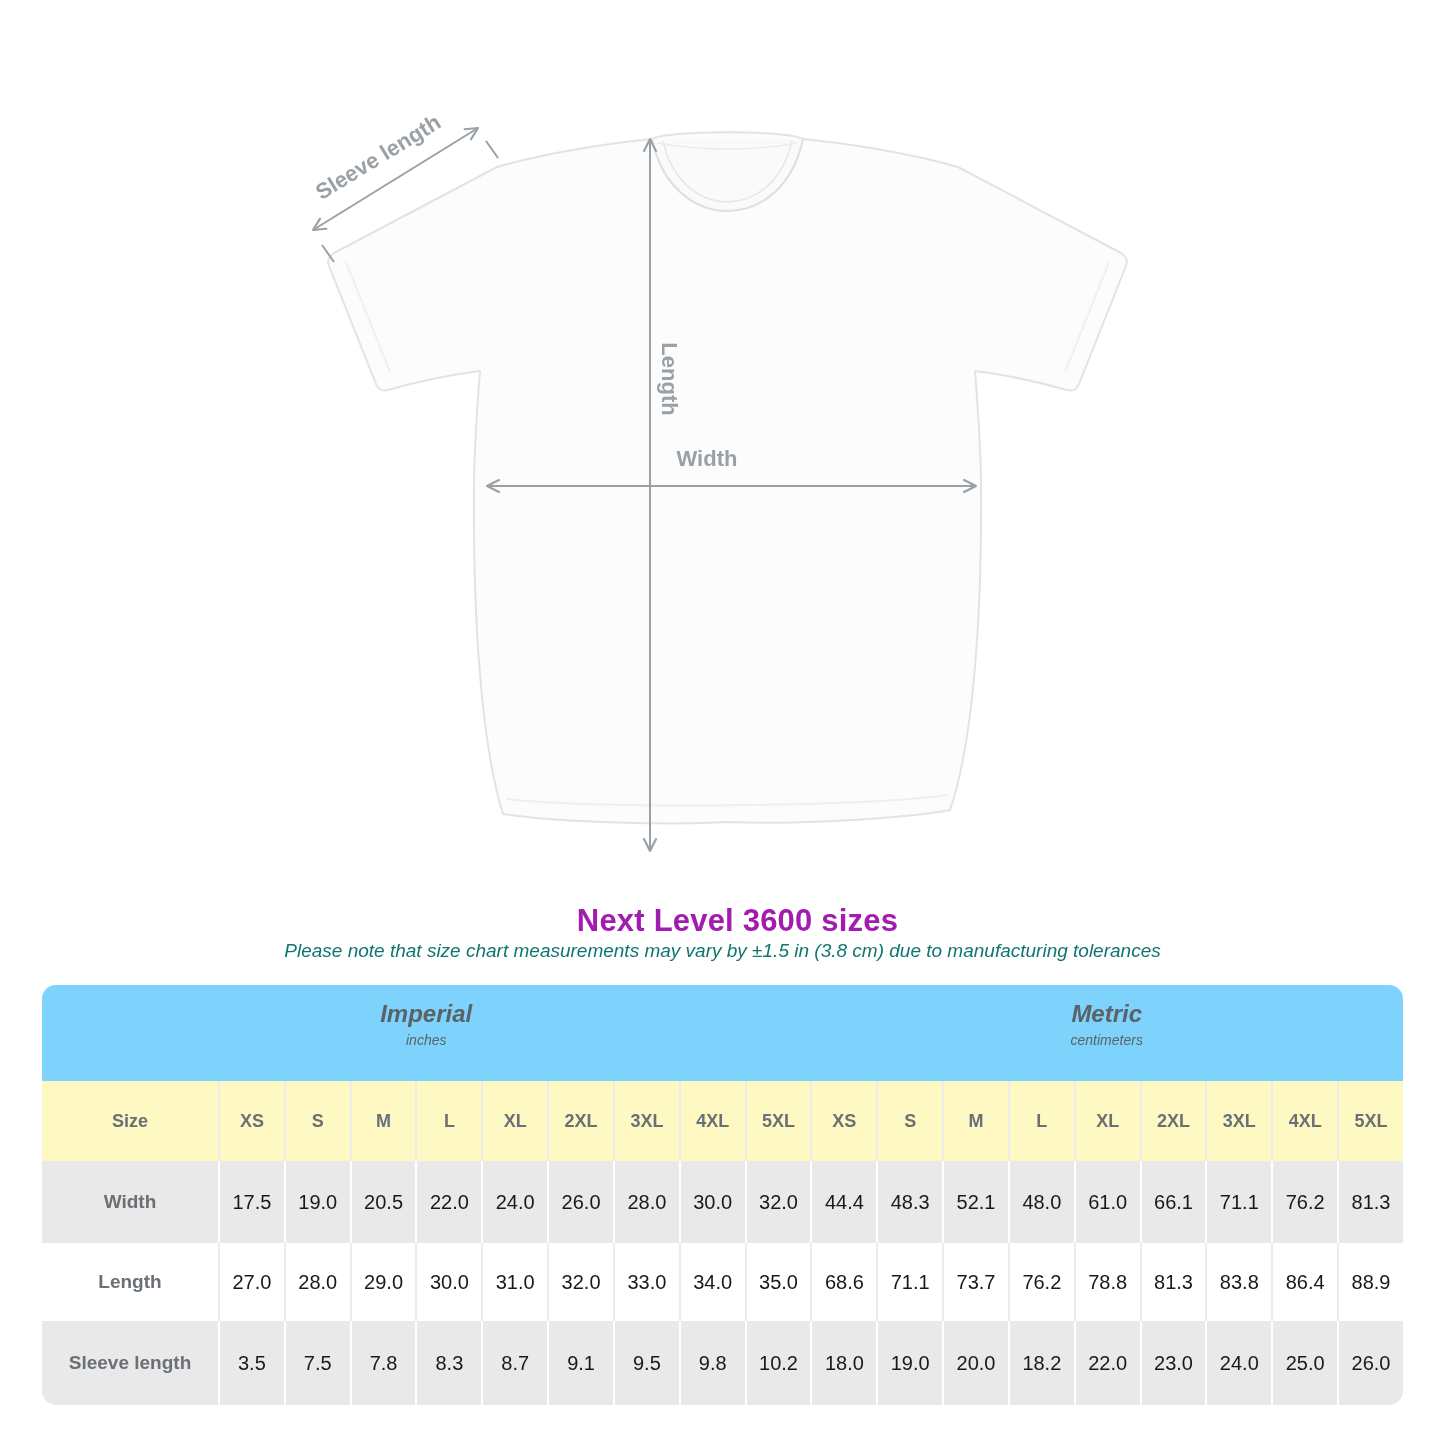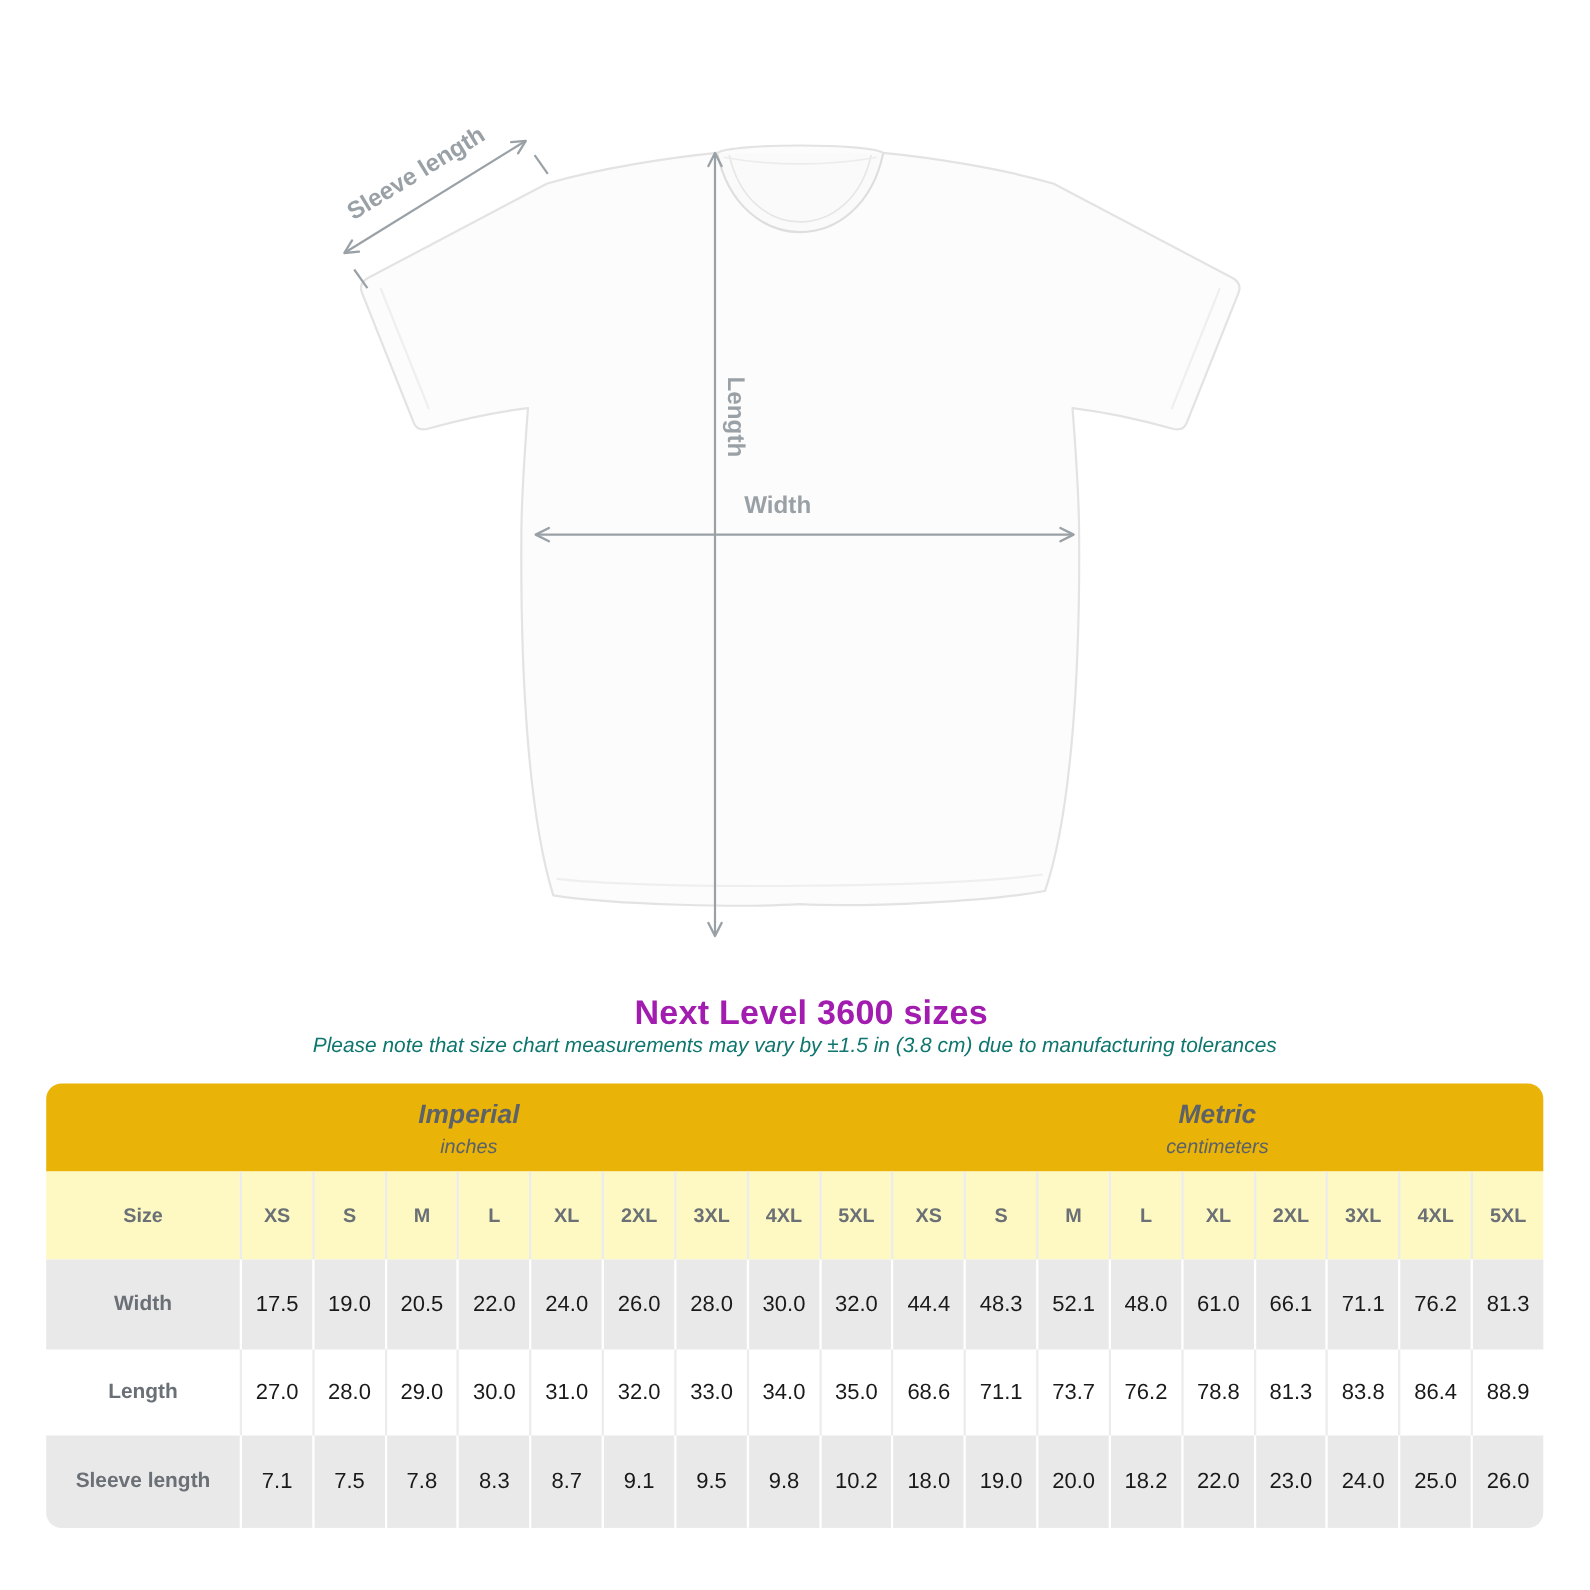--- a/index.html
+++ b/index.html
@@ -54,36 +54,36 @@
   }
   .size-table col.label-col { width: 176px; }
   .size-table th, .size-table td {
     padding: 0;
     text-align: center;
     vertical-align: middle;
     font-weight: normal;
   }
   
   tr.band-row th {
-    height: 80px;
-    background: #eab308;
+    height: 96px;
+    background: #7dd3fc;
     vertical-align: top;
   }
   tr.band-row th.band-l { border-top-left-radius: 14px; }
   tr.band-row th.band-r { border-top-right-radius: 14px; }
   .band-title {
     margin-top: 15px;
     font-size: 24px;
     font-weight: bold;
     font-style: italic;
     color: #5c6267;
   }
   .band-sub {
     margin-top: 4px;
-    font-size: 18px;
+    font-size: 14px;
     font-style: italic;
     color: #5c6267;
   }
   
   tr.size-row th {
     height: 80px;
     background: #fef9c3;
     font-size: 18px;
     font-weight: bold;
     color: #6a7076;
@@ -266,21 +266,21 @@
           <td>73.7</td>
           <td>76.2</td>
           <td>78.8</td>
           <td>81.3</td>
           <td>83.8</td>
           <td>86.4</td>
           <td>88.9</td>
         </tr>
         <tr class="gray r3">
           <th class="rowlabel">Sleeve length</th>
-          <td>7.1</td>
+          <td>3.5</td>
           <td>7.5</td>
           <td>7.8</td>
           <td>8.3</td>
           <td>8.7</td>
           <td>9.1</td>
           <td>9.5</td>
           <td>9.8</td>
           <td>10.2</td>
           <td>18.0</td>
           <td>19.0</td>

